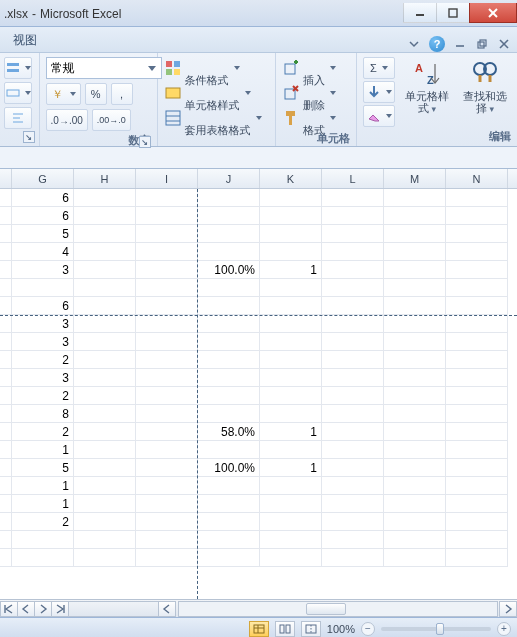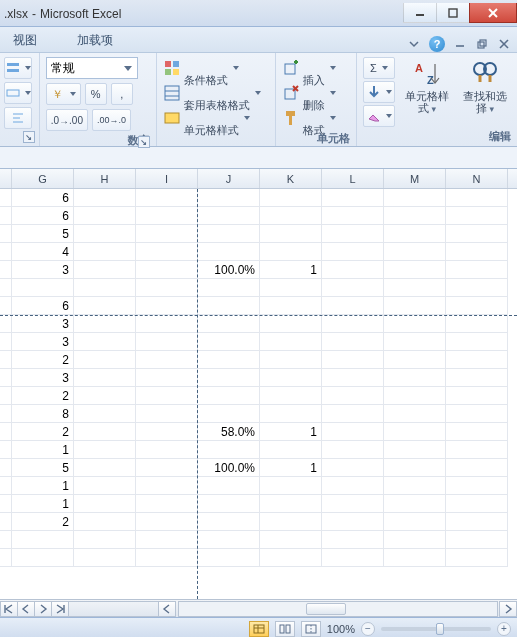--- a/index.html
+++ b/index.html
@@ -31,21 +31,21 @@
   .group .label .launcher { position:absolute; right:0; bottom:3px; width:12px; height:12px; border:1px solid #9db3cf; background:#eef3fa; display:flex; align-items:center; justify-content:center;}
   .group .label .launcher::after{content:"↘"; font-size:8px; color:#5a6f8b;}
 
   .col { display:flex; flex-direction:column; gap:3px; }
   .row { display:flex; align-items:center; gap:4px; }
   .sbtn { height:22px; min-width:22px; padding:0 4px; border:1px solid #c9d6e8; background:linear-gradient(#fdfefe,#e9f0f9); border-radius:2px; display:flex; align-items:center; justify-content:center; gap:3px; font-size:11px; color:#3b4a5f;}
   .sbtn.dd::after { content:""; border-left:3px solid transparent; border-right:3px solid transparent; border-top:4px solid #5a6f8b; margin-left:2px;}
   .sbtn.iconbox { width:24px; padding:0;}
   .sbtn .ic { width:14px; height:14px; display:inline-block; }
 
-  .numfmt select, .combo { height:22px; width:92px; border:1px solid #abc0db; background:#fff; font-size:12px; padding:0 18px 0 4px; appearance:none; position:relative;}
+  .numfmt select, .combo { height:22px; width:116px; border:1px solid #abc0db; background:#fff; font-size:12px; padding:0 18px 0 4px; appearance:none; position:relative;}
   .combo-wrap { position:relative; }
   .combo-wrap::after { content:""; position:absolute; right:6px; top:9px; border-left:4px solid transparent; border-right:4px solid transparent; border-top:5px solid #5a6f8b;}
 
   .vbtn { width:52px; height:66px; display:flex; flex-direction:column; align-items:center; justify-content:flex-start; gap:2px; border:1px solid transparent; border-radius:2px; padding:2px;}
   .vbtn .vicon { width:28px; height:28px; }
   .vbtn .vlab { font-size:11px; color:#3b4a5f; text-align:center; line-height:12px;}
   .vbtn.dd .vlab::after { content:" ▾"; font-size:9px; color:#5a6f8b;}
 
   
   .g0 { width:40px; padding:4px 4px 0;}
@@ -117,21 +117,20 @@
           <line x1="1" y1="1" x2="9" y2="9" stroke-width="2"></line>
           <line x1="9" y1="1" x2="1" y2="9" stroke-width="2"></line>
         </svg>
       </div>
   </div>
 </div>
 
 <div class="tabs">
   <div class="tablist">
     <div class="tab">视图</div>
-    <div class="tab">加载项</div>
   </div>
   <div class="right">
     <div class="tinybtn">
         <svg width="8" height="8">
           <polyline points="0,2 4,6 8,2" fill="none" stroke-width="1.5"></polyline>
         </svg>
       </div>
     <div class="helpcircle">?</div>
     <div class="tinybtn">
         <svg width="10" height="10">
@@ -219,34 +218,34 @@
                 <rect x="9" y="1" width="6" height="6" fill="#6fa8e0"></rect>
                 <rect x="1" y="9" width="6" height="6" fill="#93c47d"></rect>
                 <rect x="9" y="9" width="6" height="6" fill="#ffd966"></rect>
               </svg>
             </span>
         <span class="txt">条件格式</span>
       </div>
       <div class="row-item dd">
         <span class="iconarea">
               <svg width="16" height="16">
+                <rect x="1" y="3" width="14" height="10" fill="#ffd966" stroke="#b08c2e"></rect>
+              </svg>
+            </span>
+        <span class="txt">单元格样式</span>
+      </div>
+      <div class="row-item dd">
+        <span class="iconarea">
+              <svg width="16" height="16">
                 <rect x="1" y="1" width="14" height="14" fill="none" stroke="#4a7ab0"></rect>
                 <line x1="1" y1="6" x2="15" y2="6" stroke="#4a7ab0"></line>
                 <line x1="1" y1="11" x2="15" y2="11" stroke="#4a7ab0"></line>
               </svg>
             </span>
         <span class="txt">套用表格格式</span>
-      </div>
-      <div class="row-item dd">
-        <span class="iconarea">
-              <svg width="16" height="16">
-                <rect x="1" y="3" width="14" height="10" fill="#ffd966" stroke="#b08c2e"></rect>
-              </svg>
-            </span>
-        <span class="txt">单元格样式</span>
       </div>
     </div>
       </div>
   </div>
 
   <div class="group" style="width:82px">
     <div class="body">
         <div class="col g-cells">
       <div class="row-item dd">
         <span class="iconarea">

